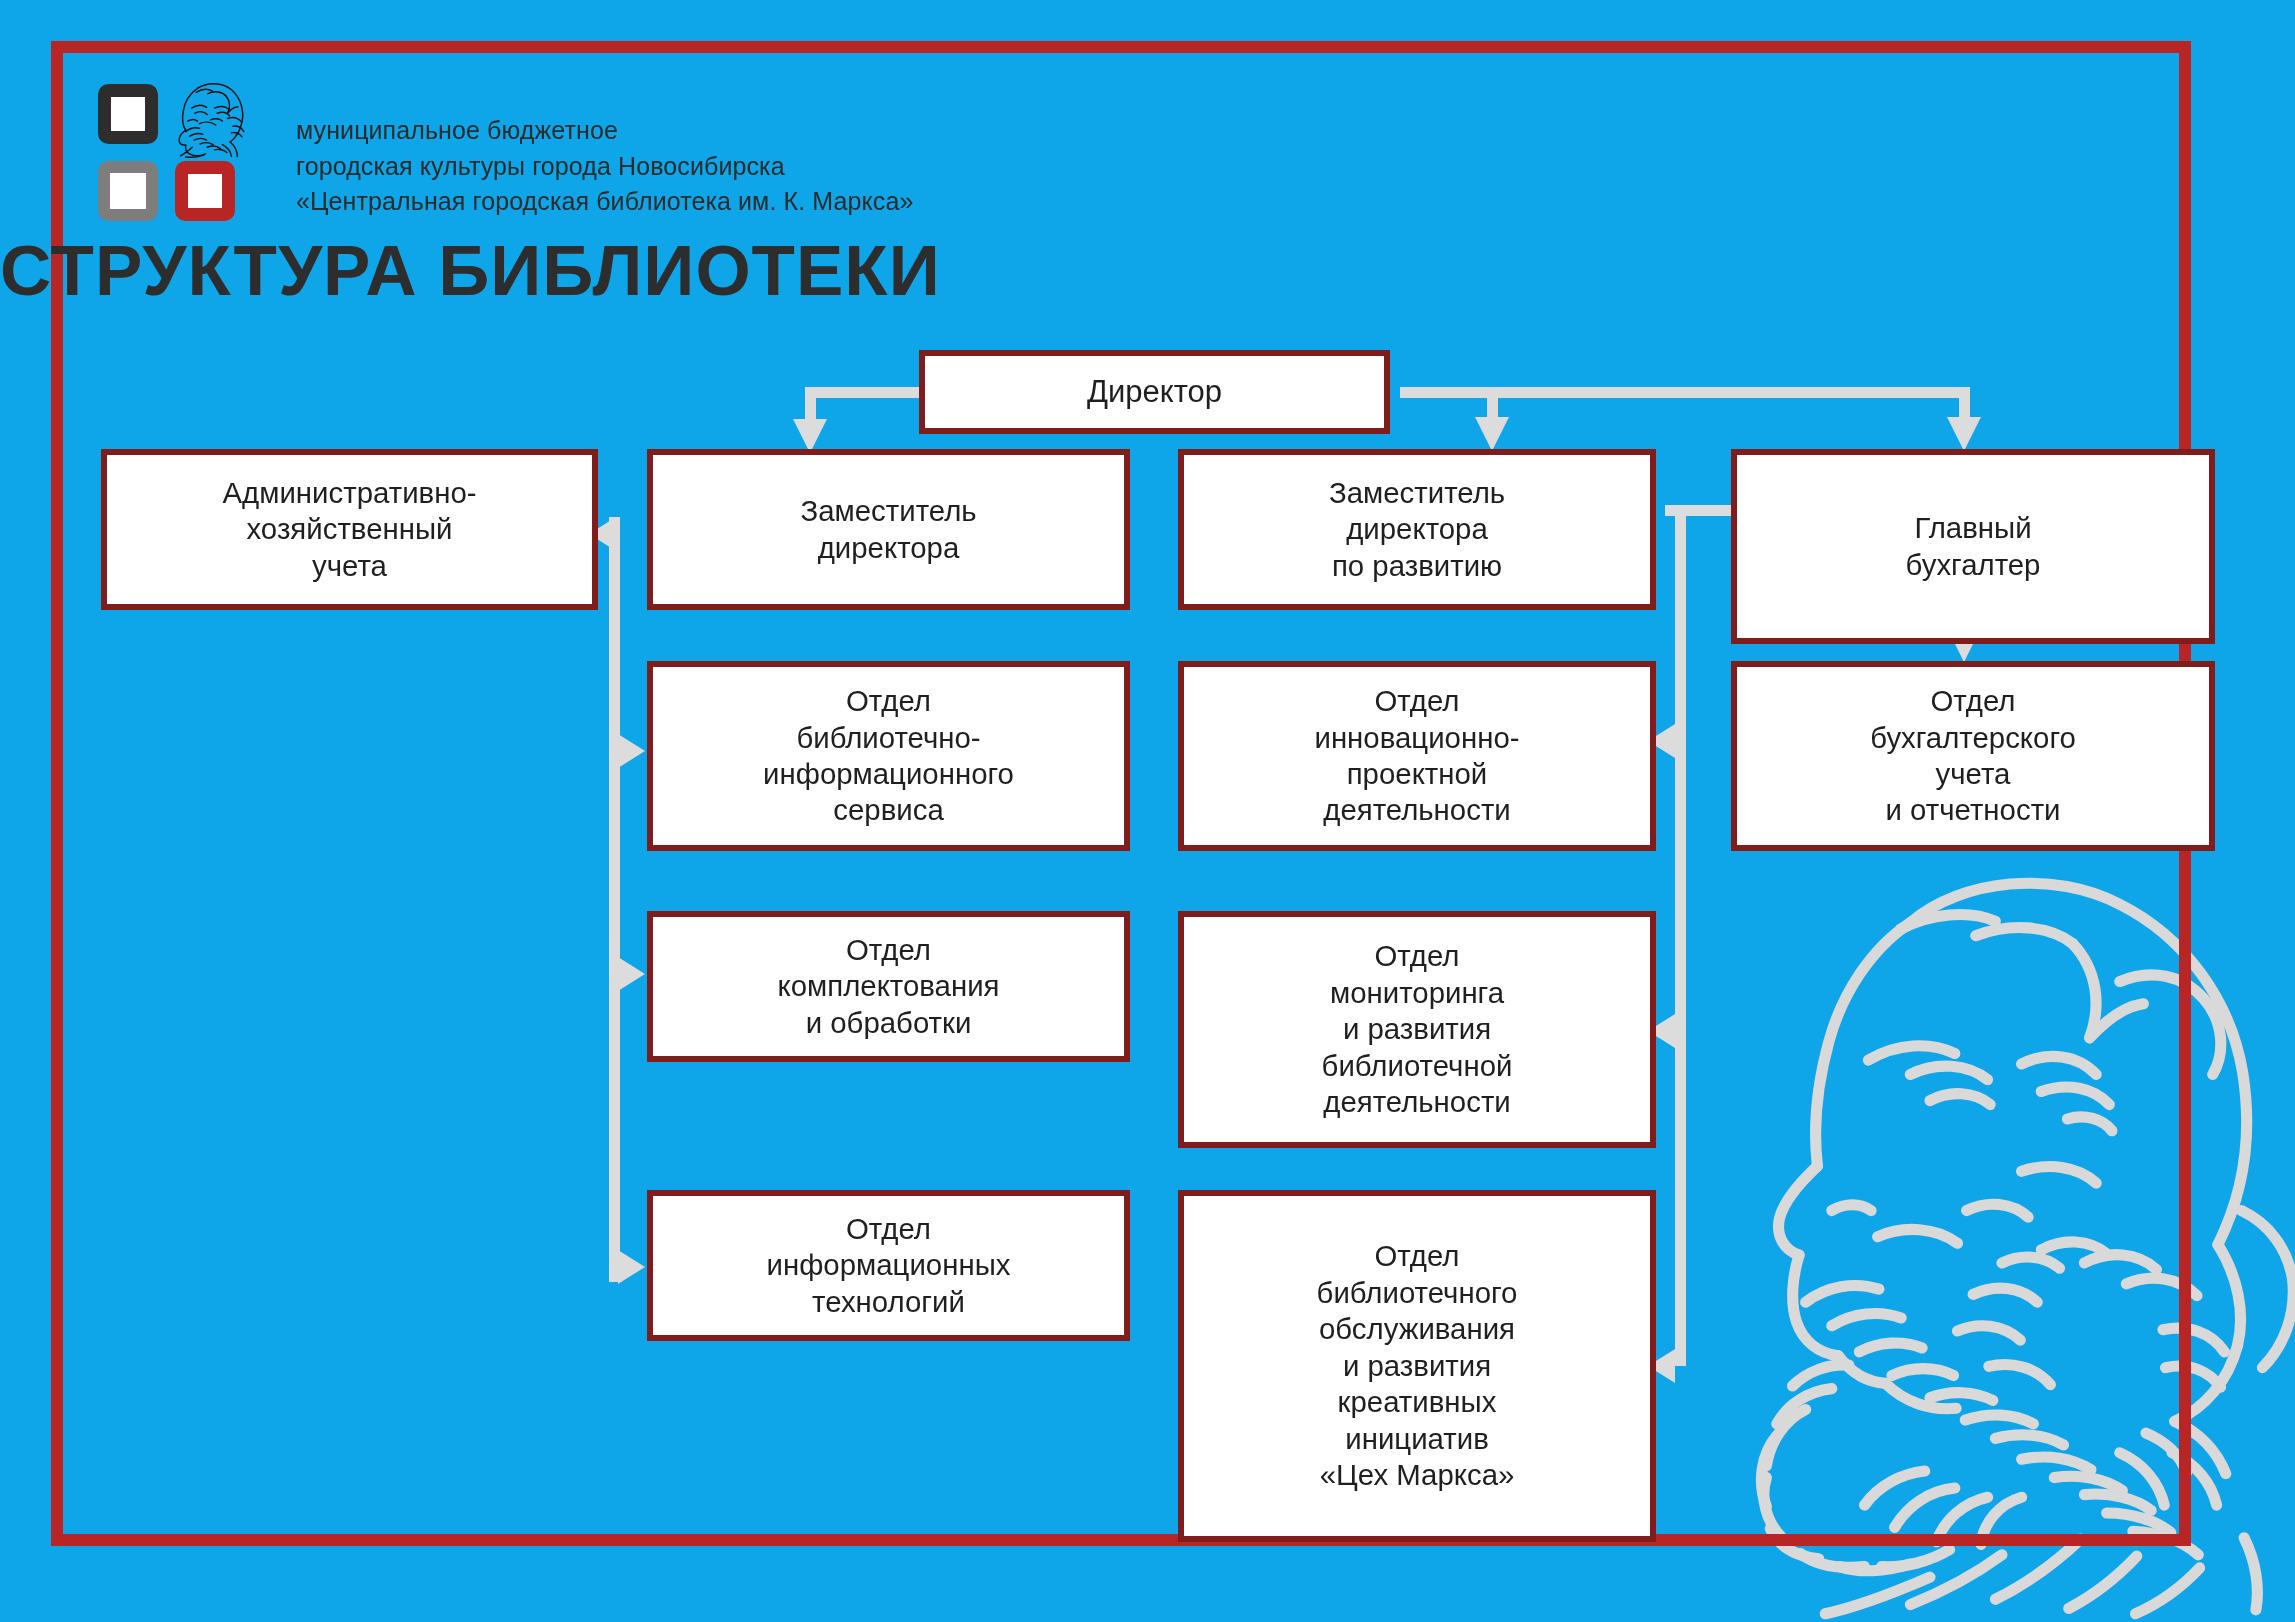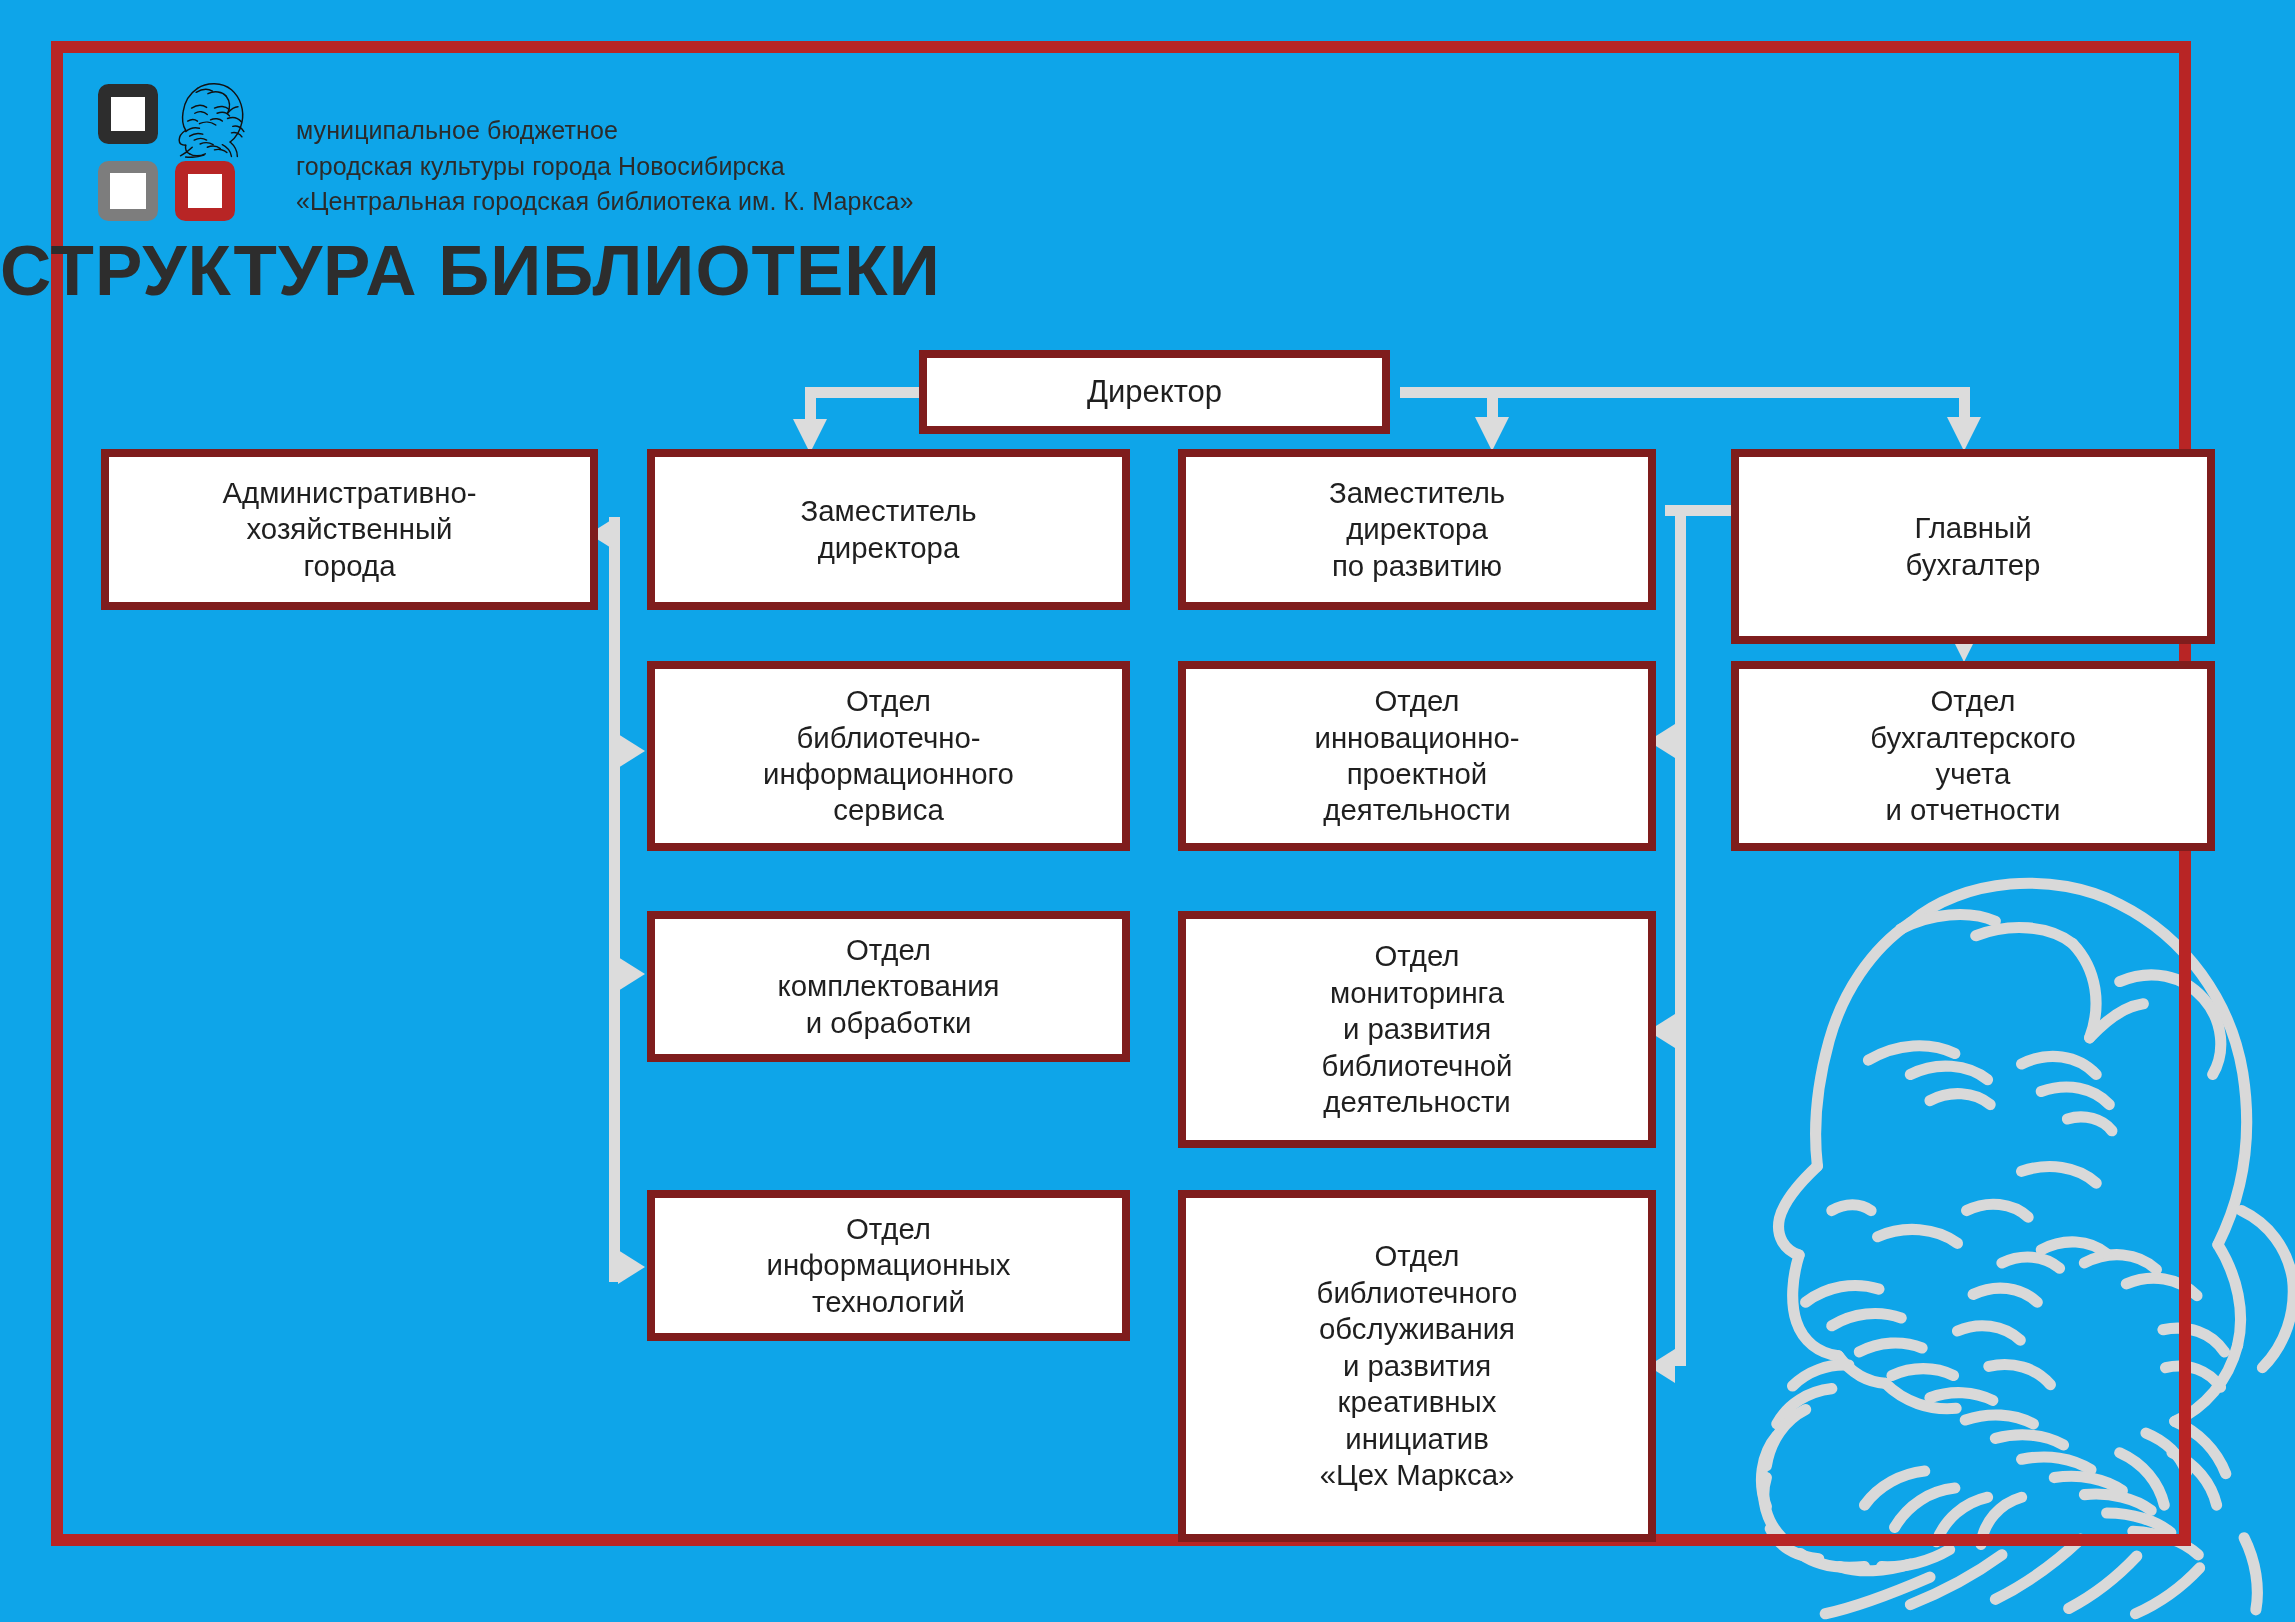--- a/index.html
+++ b/index.html
@@ -63,21 +63,21 @@
     letter-spacing:1px;
   }
 
   
   .chart{position:absolute;inset:0;z-index:4;}
 
   
   .node{
     position:absolute;box-sizing:border-box;
     background:#ffffff;
-    border:8px solid #7f1d1d;
+    border:6px solid #7f1d1d;
     display:flex;align-items:center;justify-content:center;
     text-align:center;
     color:#1f1f1f;
     font-size:29.4px;line-height:1.24;
     padding:3.9px 9.2px;
     z-index:6;
   }
   .node.root{font-size:31px;}
   .node.lead{font-weight:normal;}
   .node .txt{white-space:pre-line;display:block;width:100%;}
@@ -265,21 +265,21 @@
 
     <div class="arrow down" style="left:1947px;top:628px;"></div>
 
     <div class="node root" style="left:919px;top:350px;width:471px;height:84px;">
       <span class="txt">Директор</span>
     </div>
 
     <div class="node lead" style="left:101px;top:449px;width:497px;height:161px;">
       <span class="txt">Административно-
 хозяйственный
-города</span>
+учета</span>
     </div>
 
     <div class="node lead" style="left:647px;top:449px;width:483px;height:161px;">
       <span class="txt">Заместитель
 директора</span>
     </div>
 
     <div class="node lead" style="left:1178px;top:449px;width:478px;height:161px;">
       <span class="txt">Заместитель
 директора

